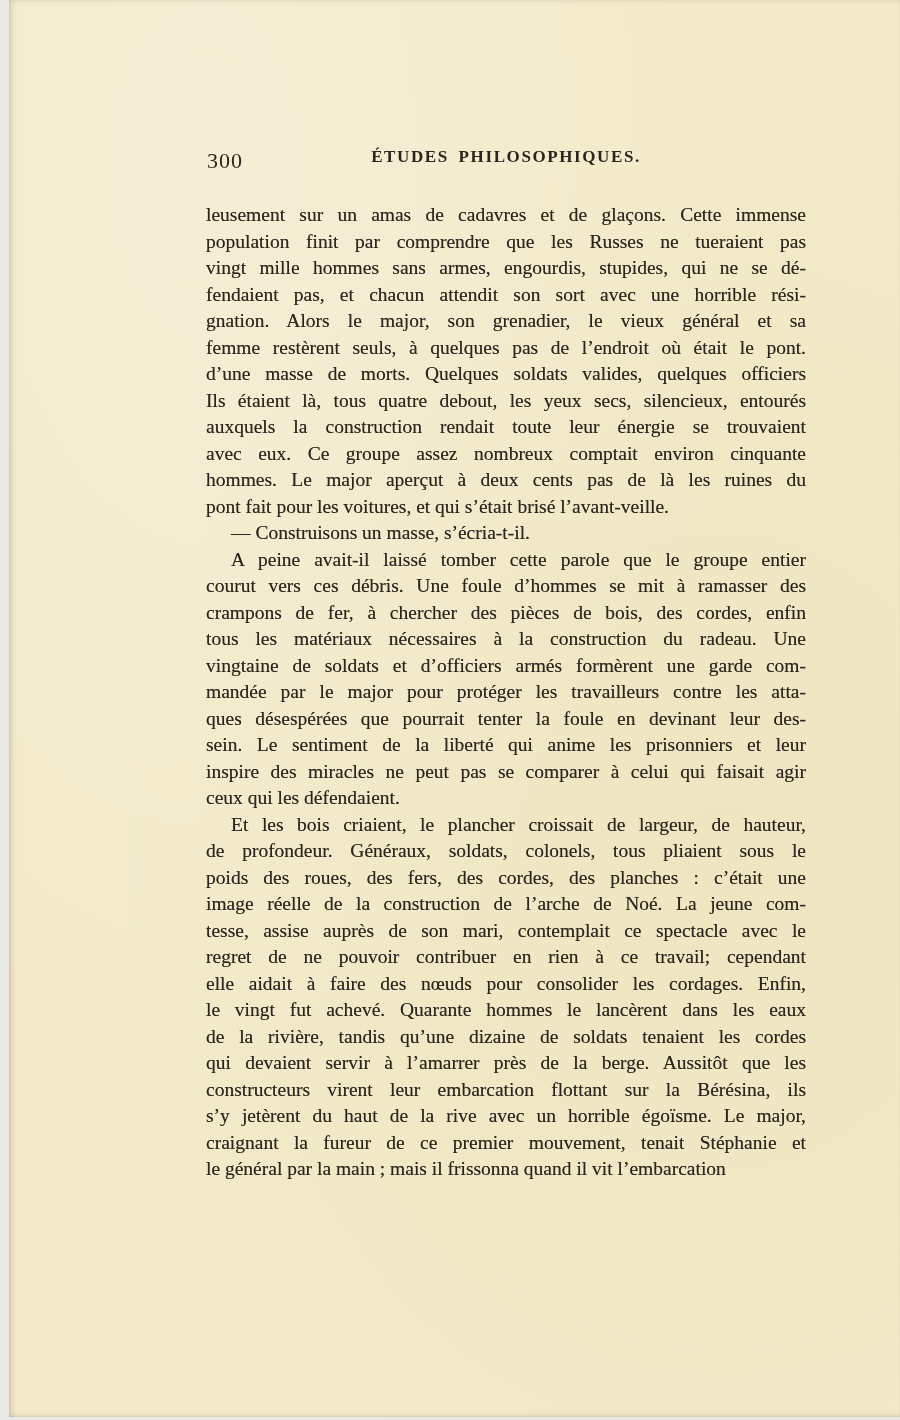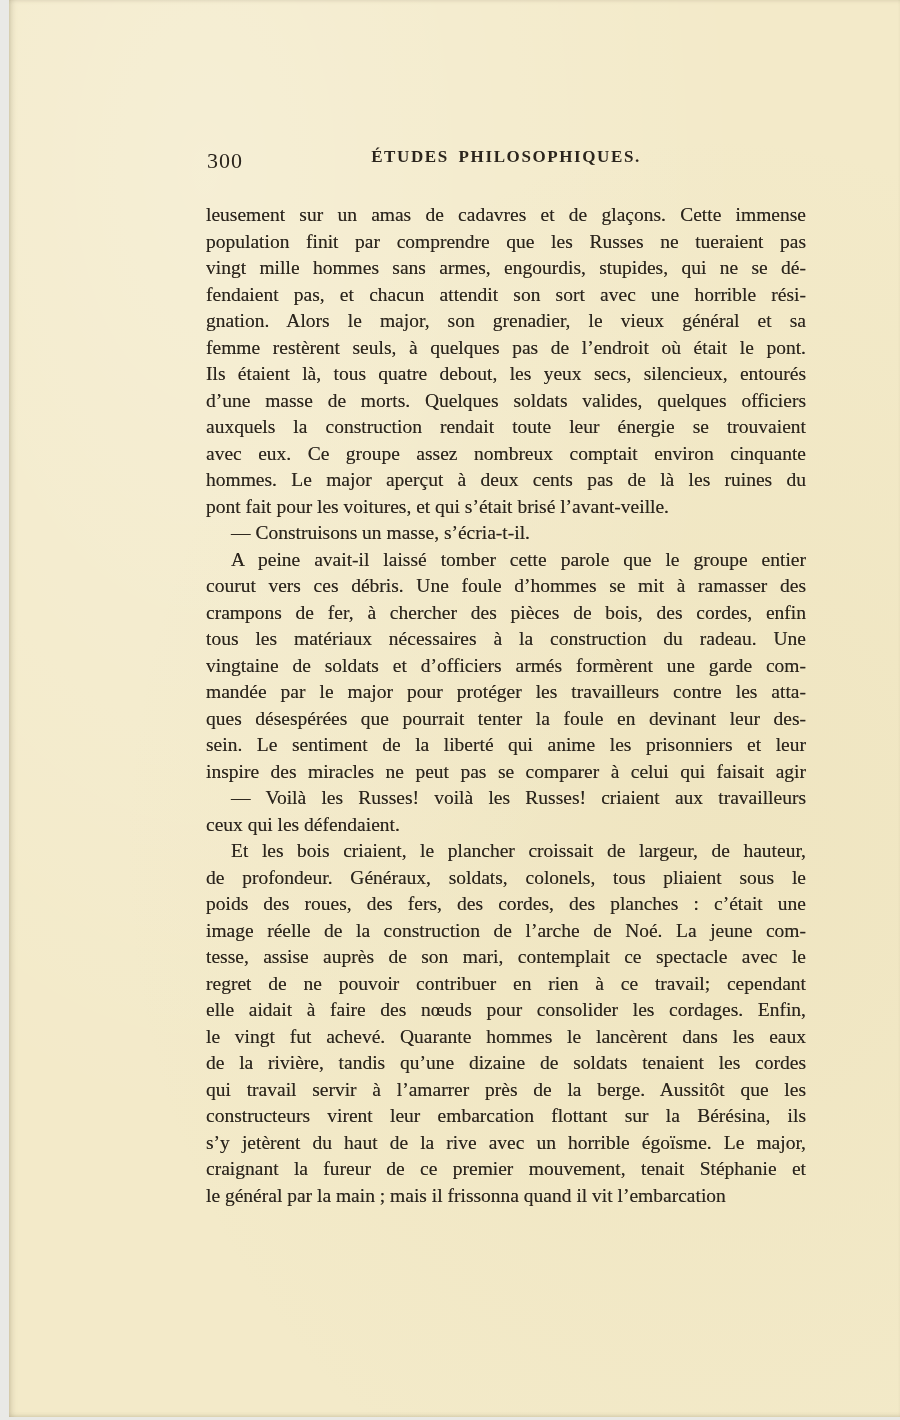--- a/index.html
+++ b/index.html
@@ -70,56 +70,55 @@
       <span class="runtitle">ÉTUDES PHILOSOPHIQUES.</span>
     </div>
     <div class="textblock">
         <div class="para">
           <div class="line">leusement sur un amas de cadavres et de glaçons. Cette immense</div>
           <div class="line">population finit par comprendre que les Russes ne tueraient pas</div>
           <div class="line">vingt mille hommes sans armes, engourdis, stupides, qui ne se dé-</div>
           <div class="line">fendaient pas, et chacun attendit son sort avec une horrible rési-</div>
           <div class="line">gnation. Alors le major, son grenadier, le vieux général et sa</div>
           <div class="line">femme restèrent seuls, à quelques pas de l’endroit où était le pont.</div>
+          <div class="line">d’une masse de morts. Quelques soldats valides, quelques officiers</div>
           <div class="line">Ils étaient là, tous quatre debout, les yeux secs, silencieux, entourés</div>
-          <div class="line">d’une masse de morts. Quelques soldats valides, quelques officiers</div>
           <div class="line">auxquels la construction rendait toute leur énergie se trouvaient</div>
           <div class="line">avec eux. Ce groupe assez nombreux comptait environ cinquante</div>
           <div class="line">hommes. Le major aperçut à deux cents pas de là les ruines du</div>
           <div class="line lastline">pont fait pour les voitures, et qui s’était brisé l’avant-veille.</div>
         </div>
         <div class="para">
           <div class="line lastline firstindent">— Construisons un masse, s’écria-t-il.</div>
         </div>
         <div class="para">
           <div class="line firstindent">A peine avait-il laissé tomber cette parole que le groupe entier</div>
           <div class="line">courut vers ces débris. Une foule d’hommes se mit à ramasser des</div>
           <div class="line">crampons de fer, à chercher des pièces de bois, des cordes, enfin</div>
           <div class="line">tous les matériaux nécessaires à la construction du radeau. Une</div>
           <div class="line">vingtaine de soldats et d’officiers armés formèrent une garde com-</div>
           <div class="line">mandée par le major pour protéger les travailleurs contre les atta-</div>
           <div class="line">ques désespérées que pourrait tenter la foule en devinant leur des-</div>
           <div class="line">sein. Le sentiment de la liberté qui anime les prisonniers et leur</div>
           <div class="line">inspire des miracles ne peut pas se comparer à celui qui faisait agir</div>
         </div>
         <div class="para">
-          <div class="line firstindent">— Voilà les Russes! voilà les Russes! criaient aux travailleurs</div>
           <div class="line lastline">ceux qui les défendaient.</div>
         </div>
         <div class="para">
           <div class="line firstindent">Et les bois criaient, le plancher croissait de largeur, de hauteur,</div>
           <div class="line">de profondeur. Généraux, soldats, colonels, tous pliaient sous le</div>
           <div class="line">poids des roues, des fers, des cordes, des planches : c’était une</div>
           <div class="line">image réelle de la construction de l’arche de Noé. La jeune com-</div>
           <div class="line">tesse, assise auprès de son mari, contemplait ce spectacle avec le</div>
           <div class="line">regret de ne pouvoir contribuer en rien à ce travail; cependant</div>
           <div class="line">elle aidait à faire des nœuds pour consolider les cordages. Enfin,</div>
           <div class="line">le vingt fut achevé. Quarante hommes le lancèrent dans les eaux</div>
           <div class="line">de la rivière, tandis qu’une dizaine de soldats tenaient les cordes</div>
-          <div class="line">qui travail servir à l’amarrer près de la berge. Aussitôt que les</div>
+          <div class="line">qui devaient servir à l’amarrer près de la berge. Aussitôt que les</div>
           <div class="line">constructeurs virent leur embarcation flottant sur la Bérésina, ils</div>
           <div class="line">s’y jetèrent du haut de la rive avec un horrible égoïsme. Le major,</div>
           <div class="line">craignant la fureur de ce premier mouvement, tenait Stéphanie et</div>
           <div class="line lastline">le général par la main ; mais il frissonna quand il vit l’embarcation</div>
         </div>
       </div>
   </div>
 </div>
 
 </body></html>

